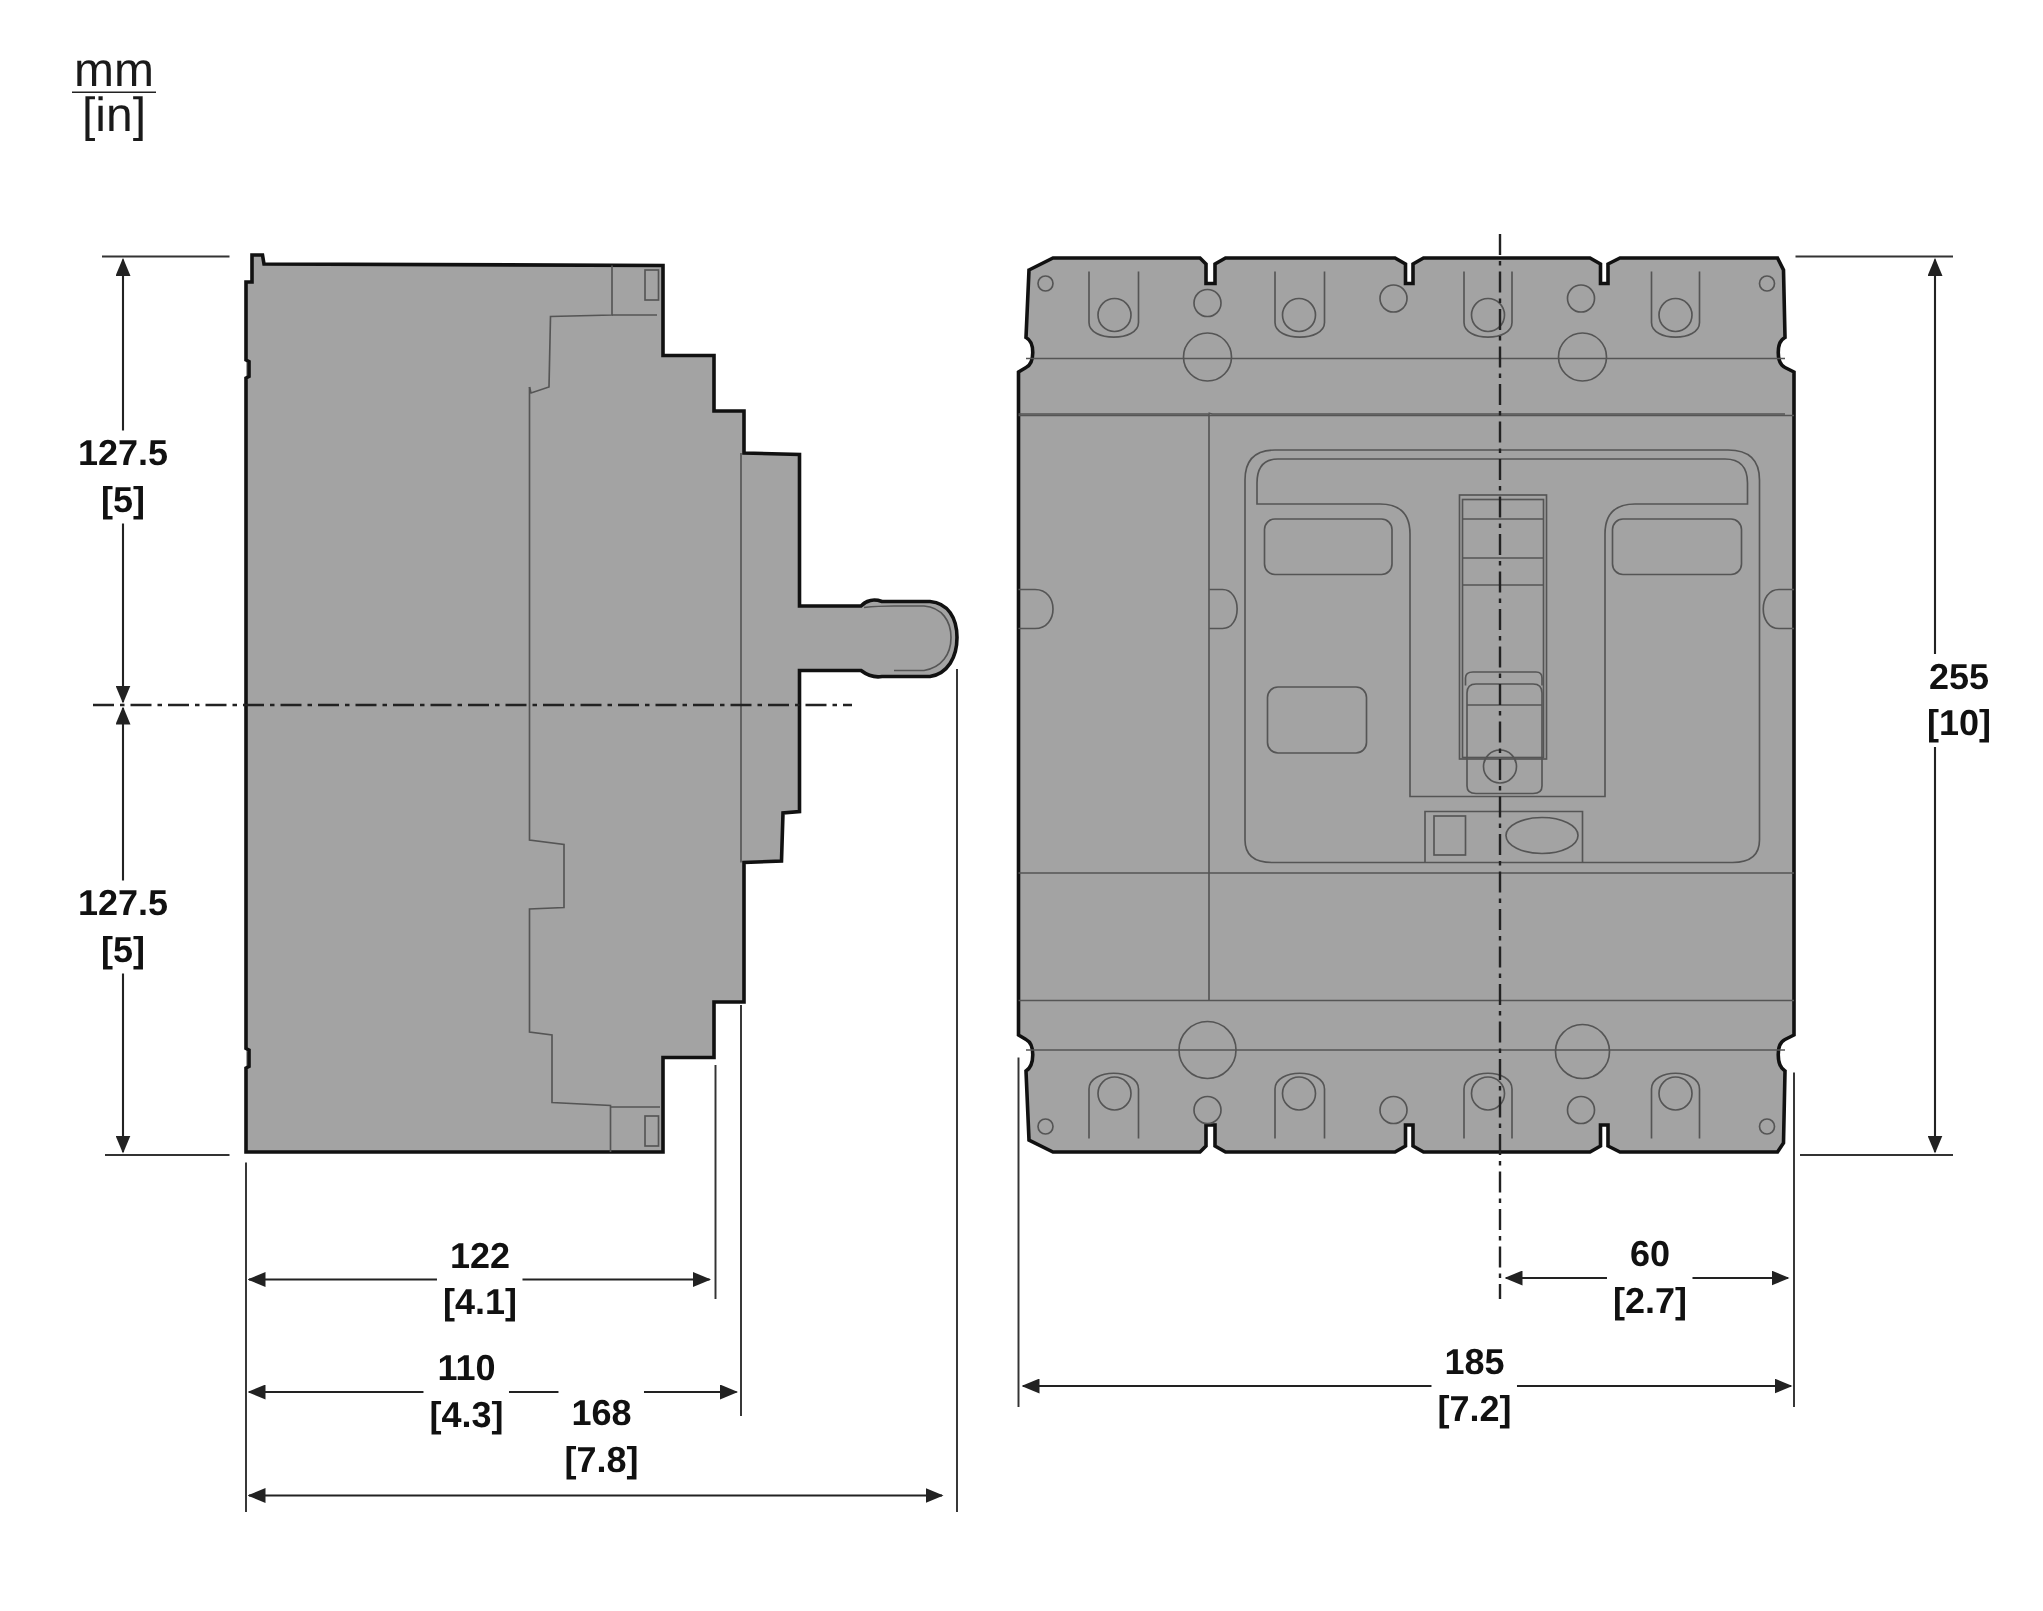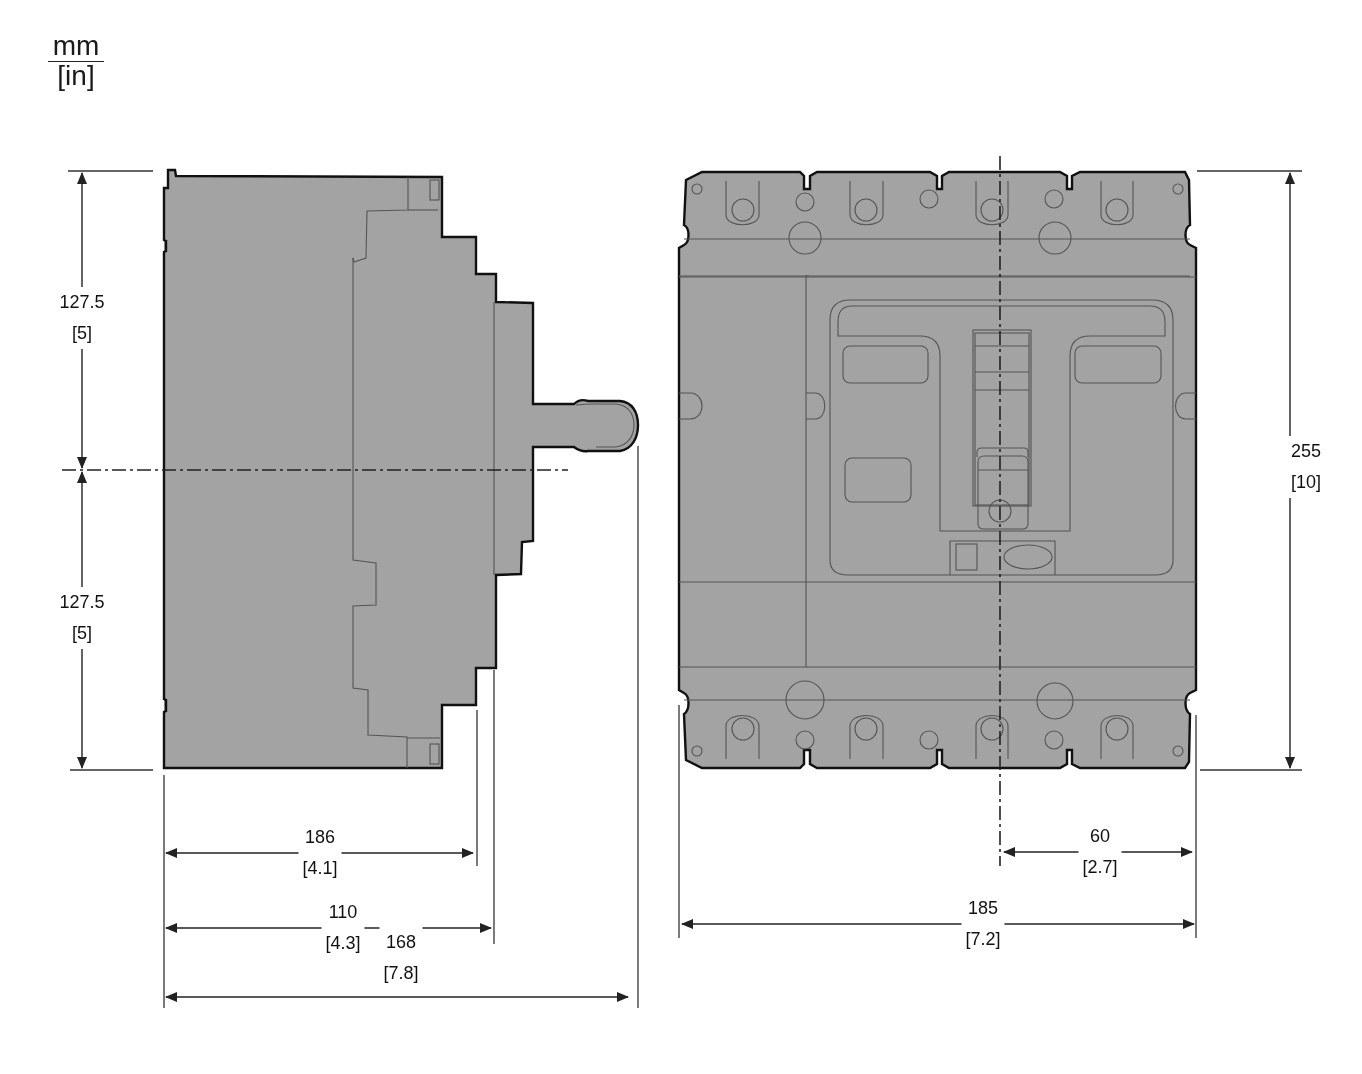--- a/index.html
+++ b/index.html
@@ -1,21 +1,21 @@
 <!DOCTYPE html>
 <html><head>
   <meta charset="utf-8">
   <style>
     html, body { margin: 0; padding: 0; background: #ffffff; }
     body { width: 1362px; height: 1074px; position: relative; overflow: hidden;
            font-family: "Liberation Sans", sans-serif; }
     svg { position: absolute; left: 0; top: 0; }
-    .unit-label { position: absolute; text-align: center; color: #1a1a1a; font-size: 28px; line-height: 28px; }
-    .dim-label { position: absolute; text-align: center; color: #111; font-size: 18px; line-height: 31px;
-                 background: #ffffff; padding: 0 4px; transform: translateX(-50%); white-space: nowrap; }
+    .unit-label { position: absolute; text-align: center; color: #1a1a1a; font-size: 32px; line-height: 28px; }
+    .dim-label { position: absolute; text-align: center; color: #111; font-size: 24px; line-height: 31px;
+                 background: #ffffff; padding: 0 4px; transform: translateX(-50%); white-space: nowrap; font-weight: bold; }
     .body-fill { fill: #a3a3a3; }
     .outline { stroke: #111; stroke-width: 2.4; fill: none; stroke-linejoin: miter; }
     .detail { stroke: #555; stroke-width: 1.1; fill: none; }
     .dimline { stroke: #222; stroke-width: 1.4; fill: none; }
     .extline { stroke: #333; stroke-width: 1.3; fill: none; }
     .center { stroke: #222; stroke-width: 1.6; fill: none; stroke-dasharray: 14 4 3 4; }
   </style>
 </head>
 <body>
 
@@ -168,24 +168,24 @@
 
 <div class="dim-label" style="left:82px; top:287px;">
   <div>127.5</div>
   <div>[5]</div>
 </div>
 <div class="dim-label" style="left:82px; top:587px;">
   <div>127.5</div>
   <div>[5]</div>
 </div>
 <div class="dim-label" style="left:320px; top:822px;">
-  <div>186</div>
+  <div>122</div>
   <div>[4.1]</div>
 </div>
-<div class="dim-label" style="left:343px; top:897px;">
+<div class="dim-label" style="left:311px; top:897px;">
   <div>110</div>
   <div>[4.3]</div>
 </div>
 <div class="dim-label" style="left:401px; top:927px;">
   <div>168</div>
   <div>[7.8]</div>
 </div>
 <div class="dim-label" style="left:1290px; top:436px;margin-left:16px;">
   <div>255</div>
   <div>[10]</div>

